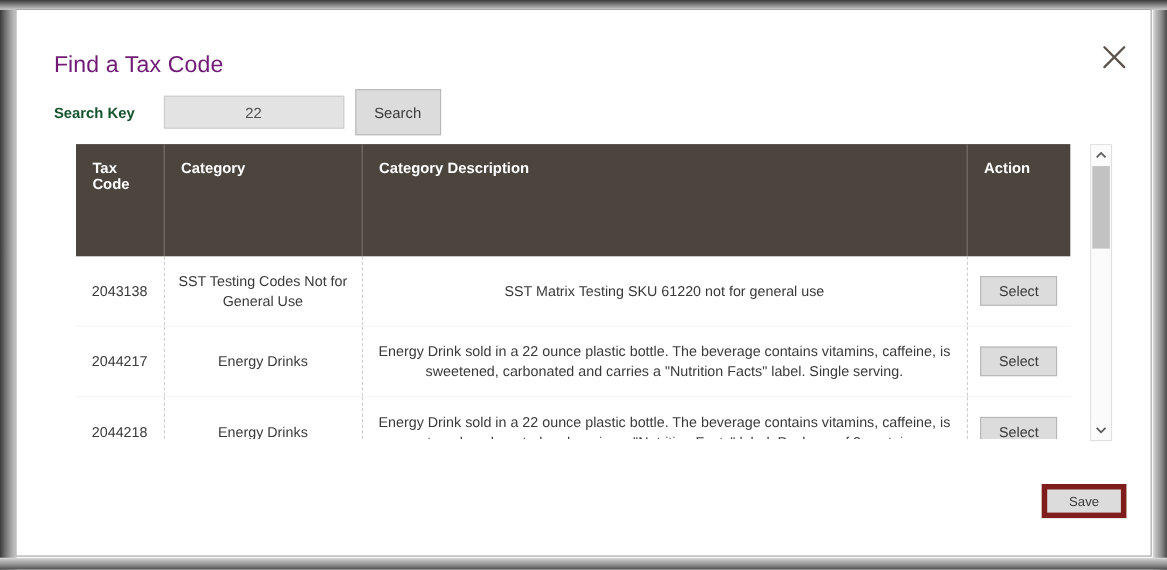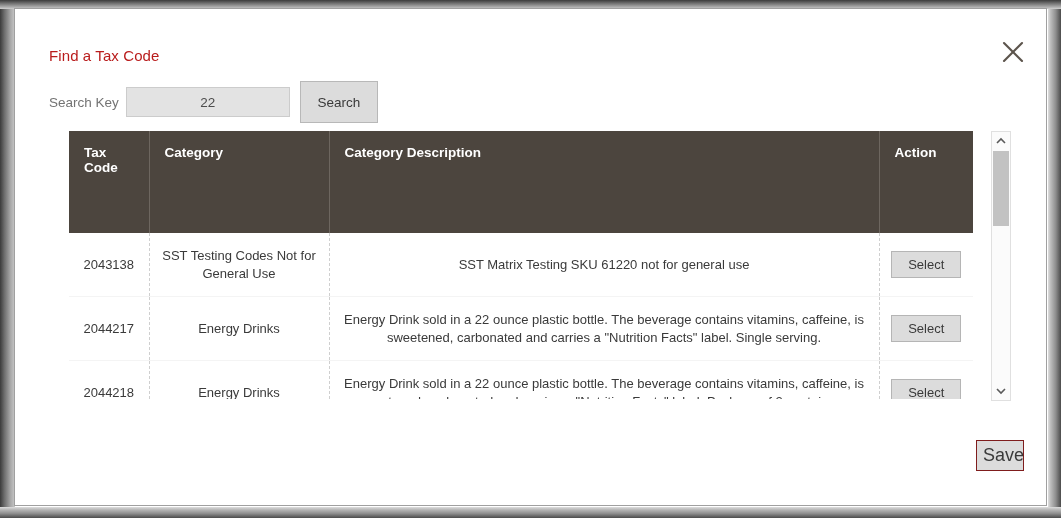--- a/index.html
+++ b/index.html
@@ -98,39 +98,39 @@
     align-items: center;
     justify-content: center;
   }
   #close-btn svg { display: block; }
 
   
   #modal-title {
     position: absolute;
     left: 34px;
     top: 38px;
-    font-size: 15px;
-    color: #b91c1c;
+    font-size: 21px;
+    color: #701a75;
     font-weight: 400;
     letter-spacing: .1px;
   }
 
   
   #search-row {
     position: absolute;
     left: 34px;
     top: 72px;
     display: flex;
     align-items: center;
   }
   #search-label {
     font-size: 13.5px;
-    font-weight: normal;
-    color: #737373;
-    margin-right: 7px;
+    font-weight: bold;
+    color: #14532d;
+    margin-right: 26px;
   }
   #search-input {
     width: 164px;
     height: 30px;
     background: #e3e3e3;
     border: 1px solid #cccccc;
     box-sizing: border-box;
     text-align: center;
     font-size: 13.5px;
     color: #4d4d4d;
@@ -245,26 +245,26 @@
     height: 75px;
     background: #c2c2c2;
     cursor: pointer;
   }
 
   
   #save-button {
     position: absolute;
     right: 22px;
     bottom: 34px;
-    width: 48px;
+    width: 77px;
     height: 31px;
     background: #dcdcdc;
-    border: 1px solid #7f1d1d;
-    box-sizing: border-box;
-    font-size: 18px;
+    border: 5px solid #7f1d1d;
+    box-sizing: border-box;
+    font-size: 12px;
     color: #3a3a3a;
     font-family: "Liberation Sans", sans-serif;
     cursor: pointer;
   }
 </style>
 </head>
 <body>
 
 <div id="page-behind">
   <div id="behind-heading">Duration</div>

